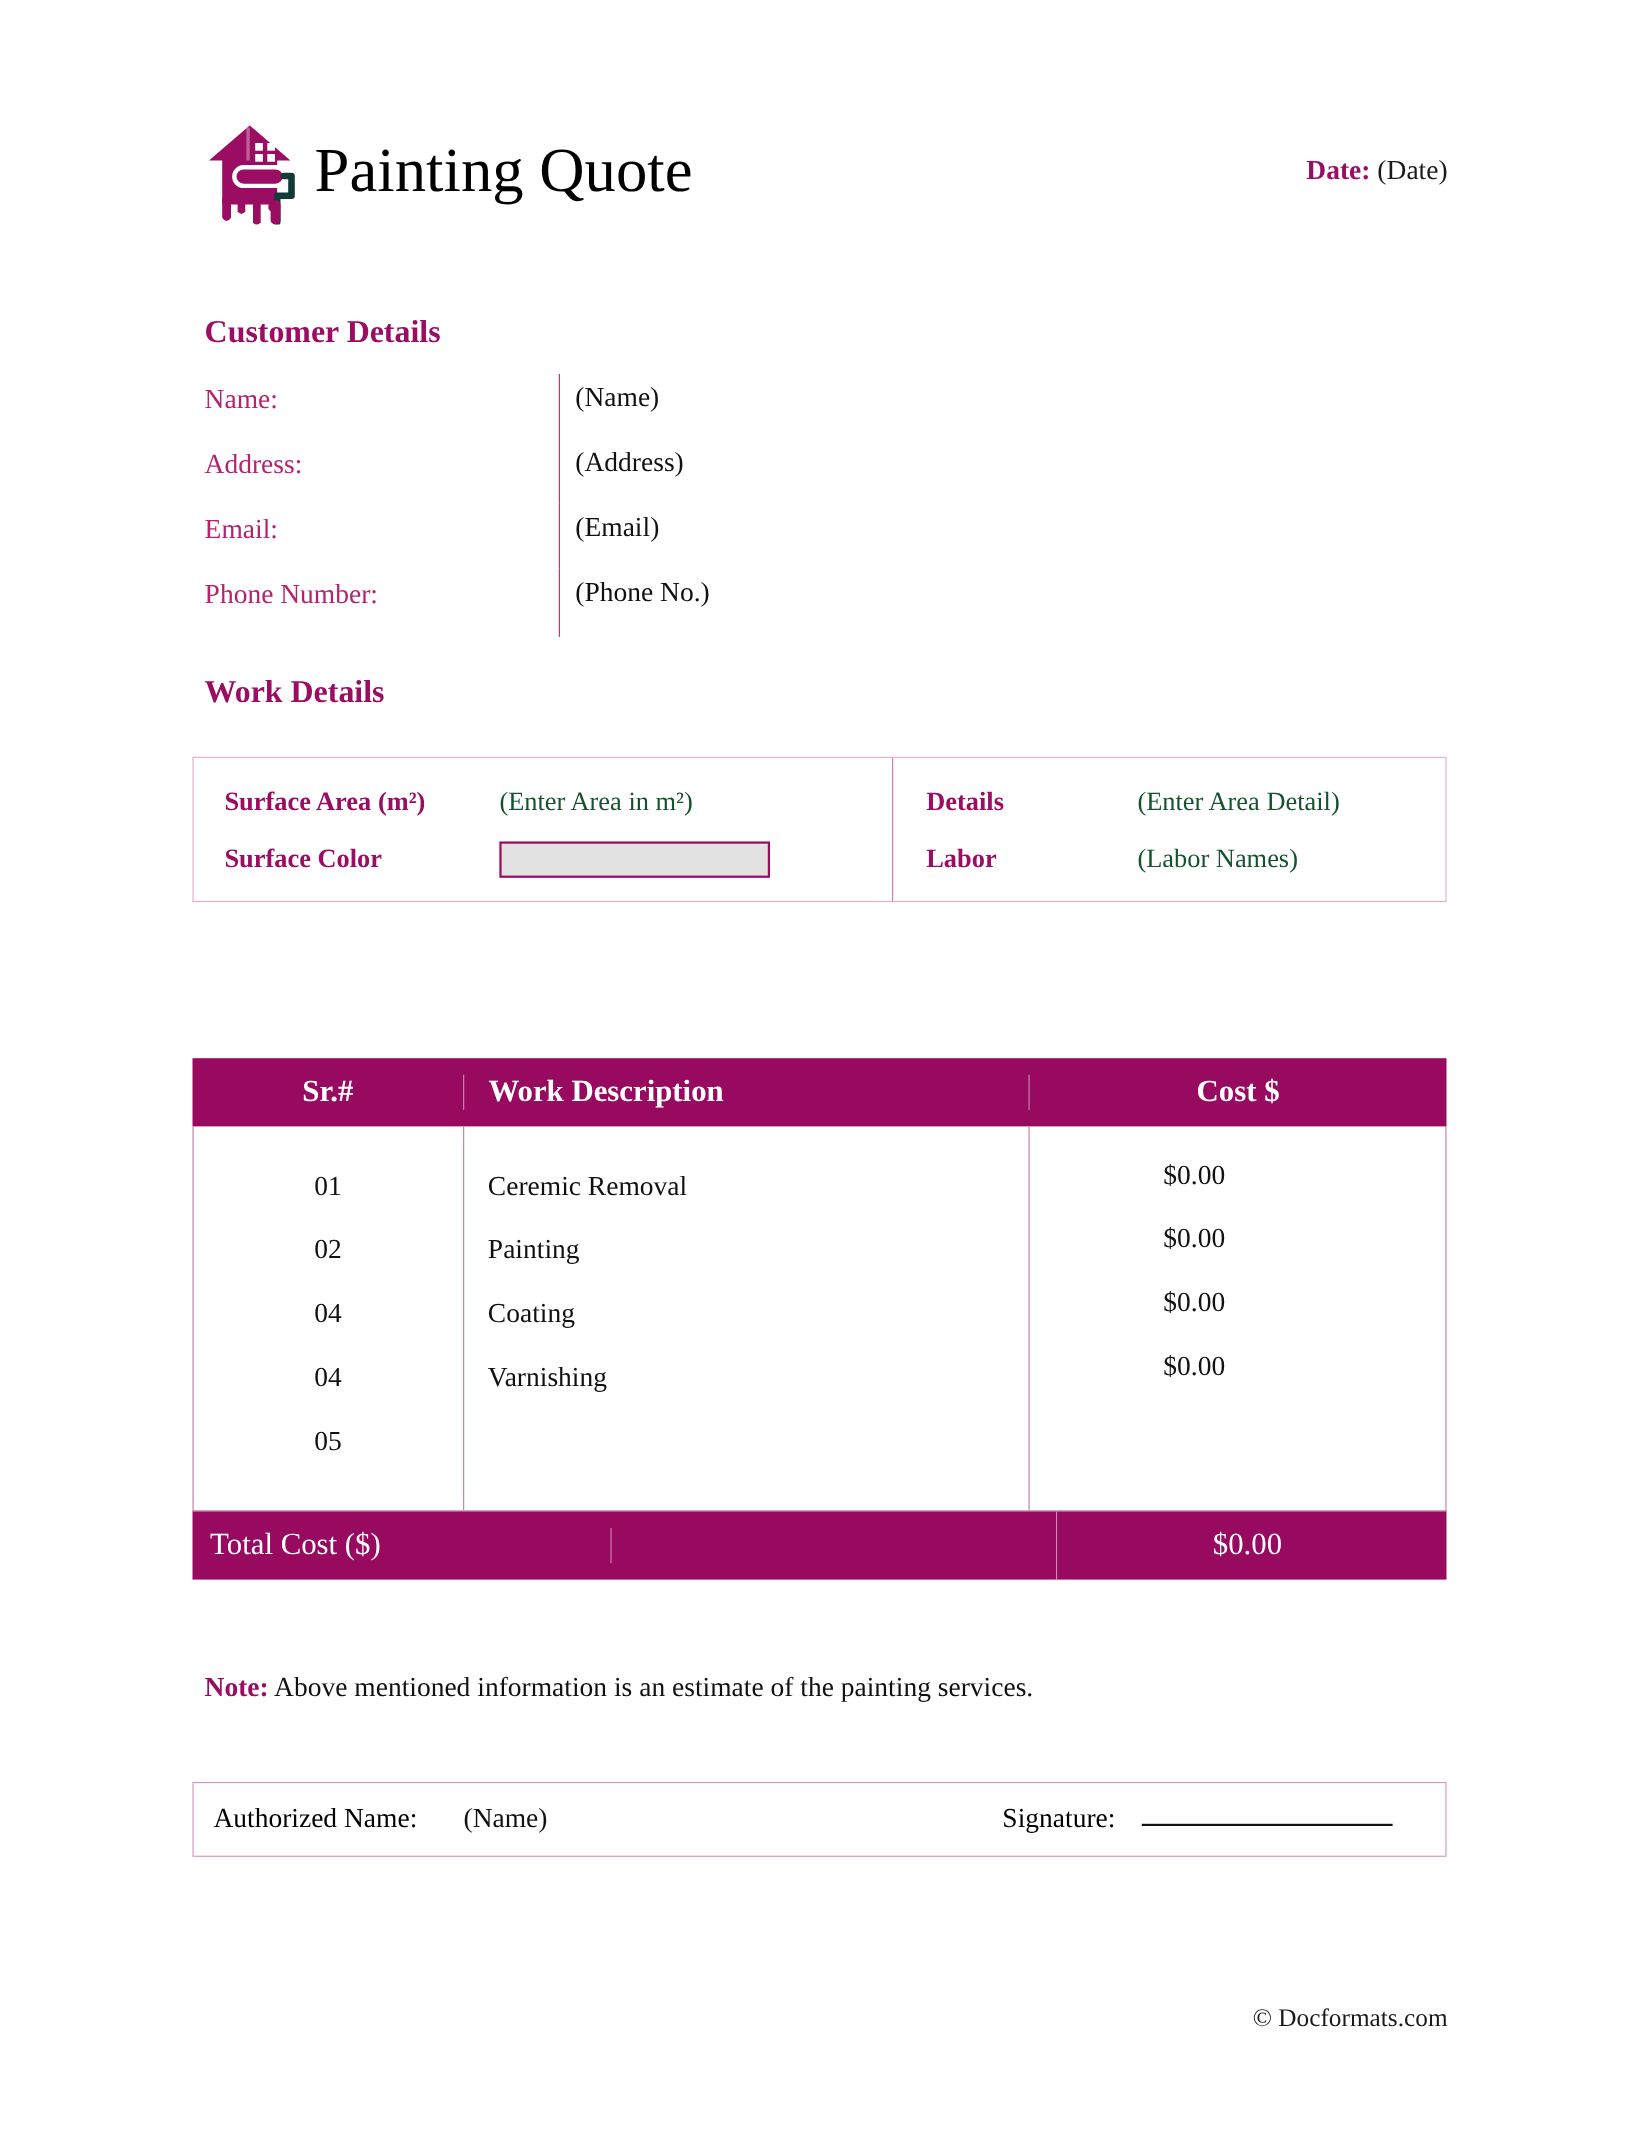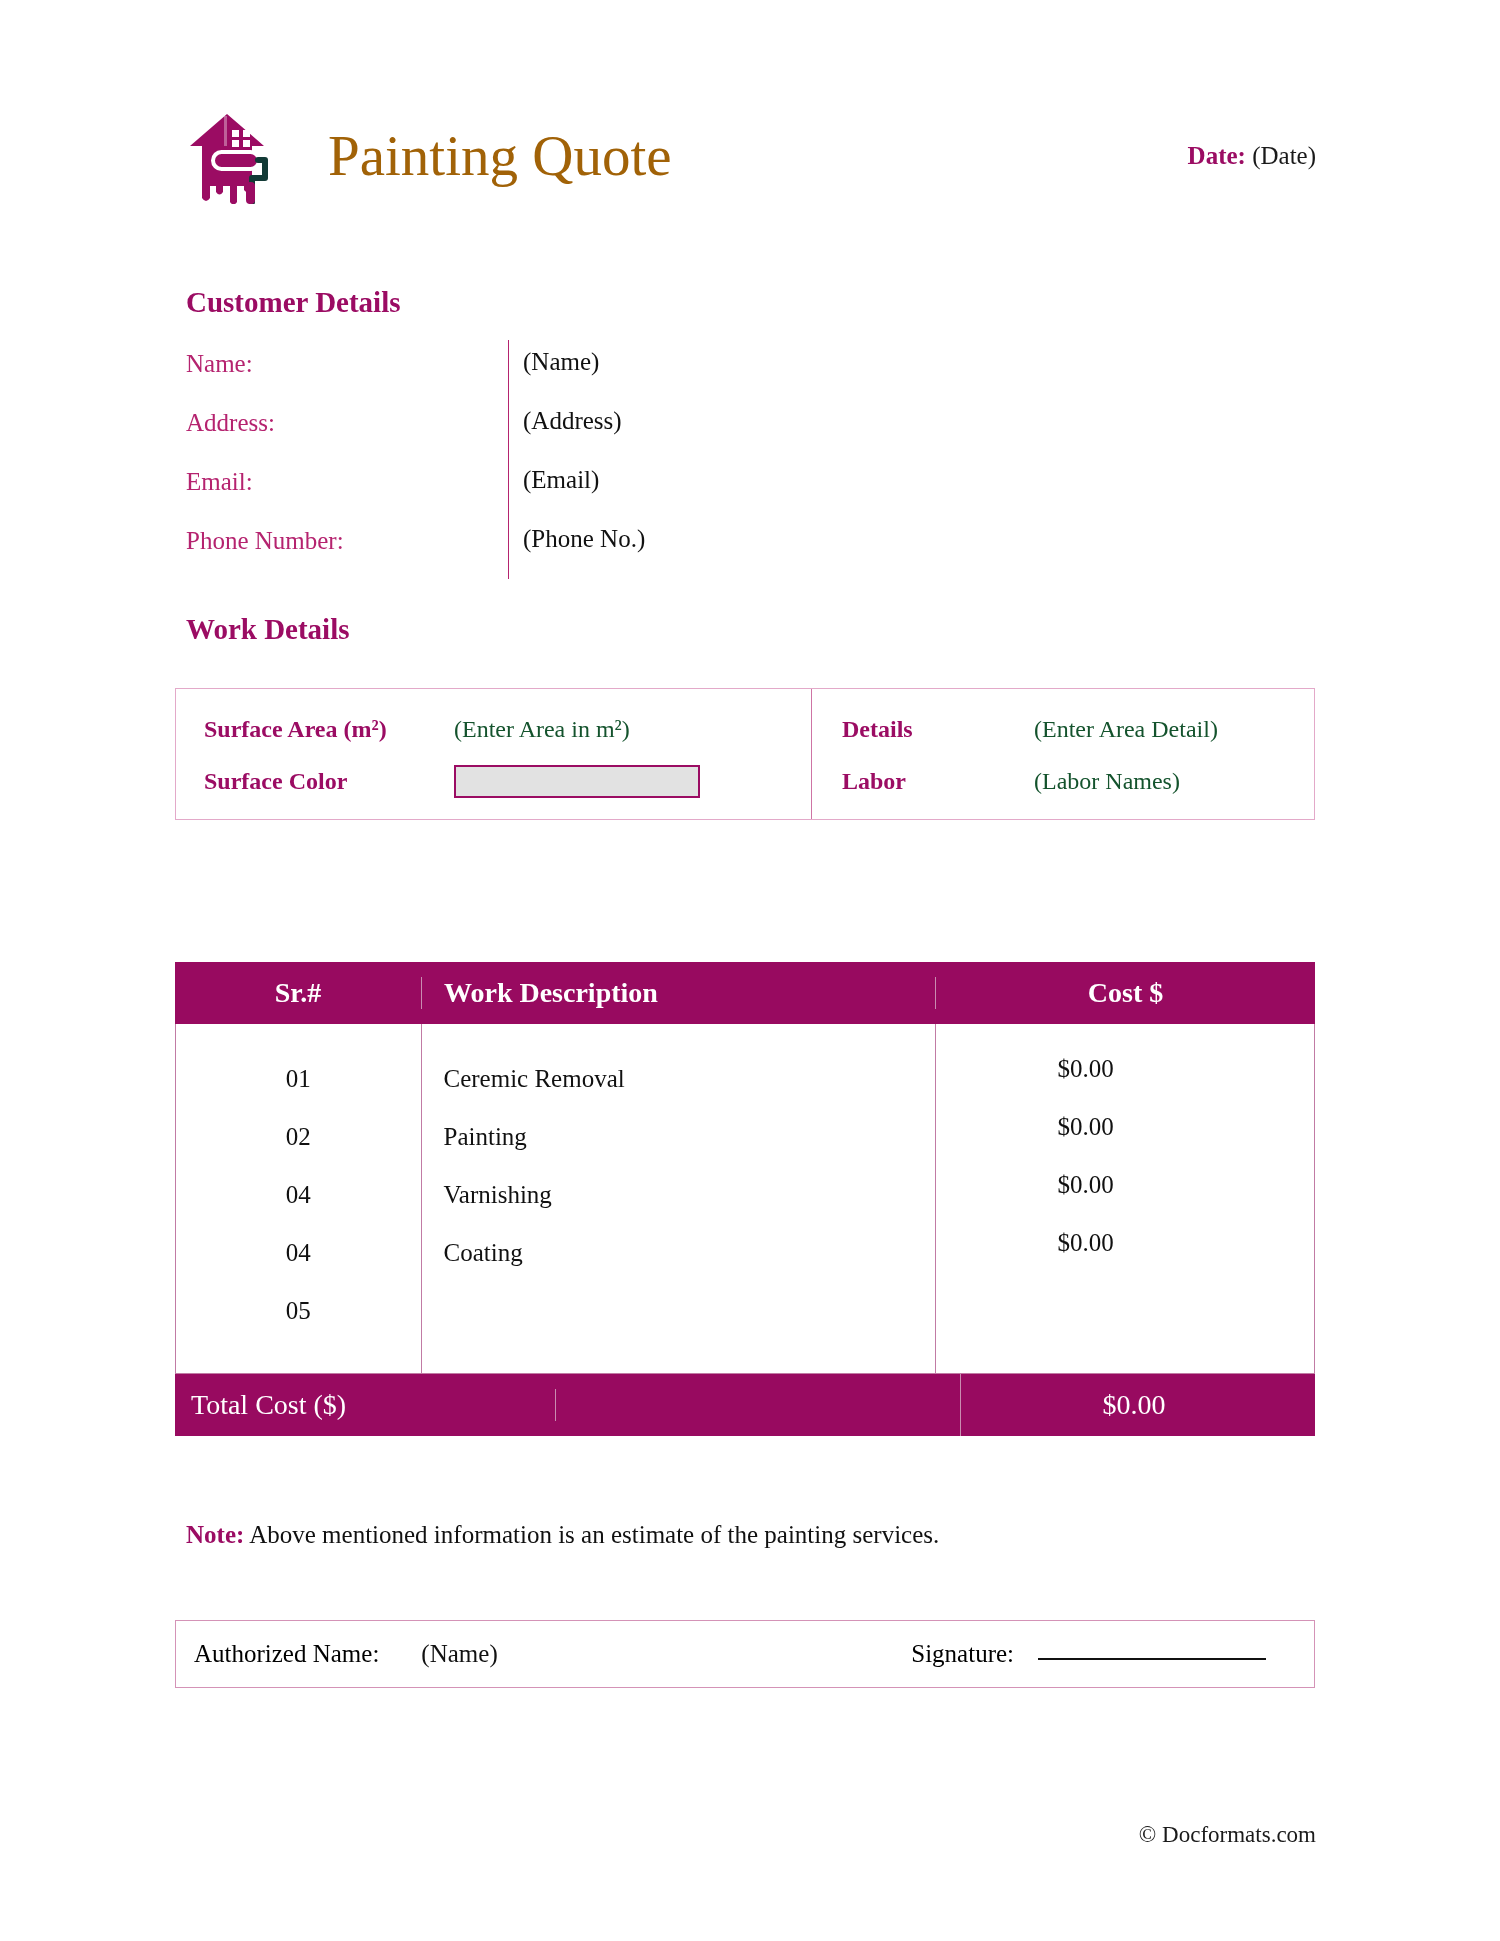--- a/index.html
+++ b/index.html
@@ -39,27 +39,26 @@
     align-items: center;
     gap: 14px;
   }
   .logo {
     width: 86px;
     height: 92px;
     display: block;
   }
   .brand-title {
     font-size: 57px;
-    color: #a16207;
+    color: #000000;
     font-family: "Liberation Serif", "DejaVu Serif", serif;
     letter-spacing: 0px;
     white-space: nowrap;
     line-height: 1;
     padding-bottom: 6px;
-    margin-left: 42px;
   }
   .date-block {
     position: absolute;
     right: 0;
     top: 30px;
     font-size: 25px;
     white-space: nowrap;
   }
   .date-label {
     font-weight: bold;
@@ -410,22 +409,22 @@
       <div class="col-sr">
         <div class="sr-item">01</div>
         <div class="sr-item">02</div>
         <div class="sr-item">04</div>
         <div class="sr-item">04</div>
         <div class="sr-item">05</div>
       </div>
       <div class="col-desc">
         <div class="desc-item">Ceremic Removal</div>
         <div class="desc-item">Painting</div>
+        <div class="desc-item">Coating</div>
         <div class="desc-item">Varnishing</div>
-        <div class="desc-item">Coating</div>
         <div class="desc-item"></div>
       </div>
       <div class="col-cost">
         <div class="cost-item">$0.00</div>
         <div class="cost-item">$0.00</div>
         <div class="cost-item">$0.00</div>
         <div class="cost-item">$0.00</div>
       </div>
     </div>
 

